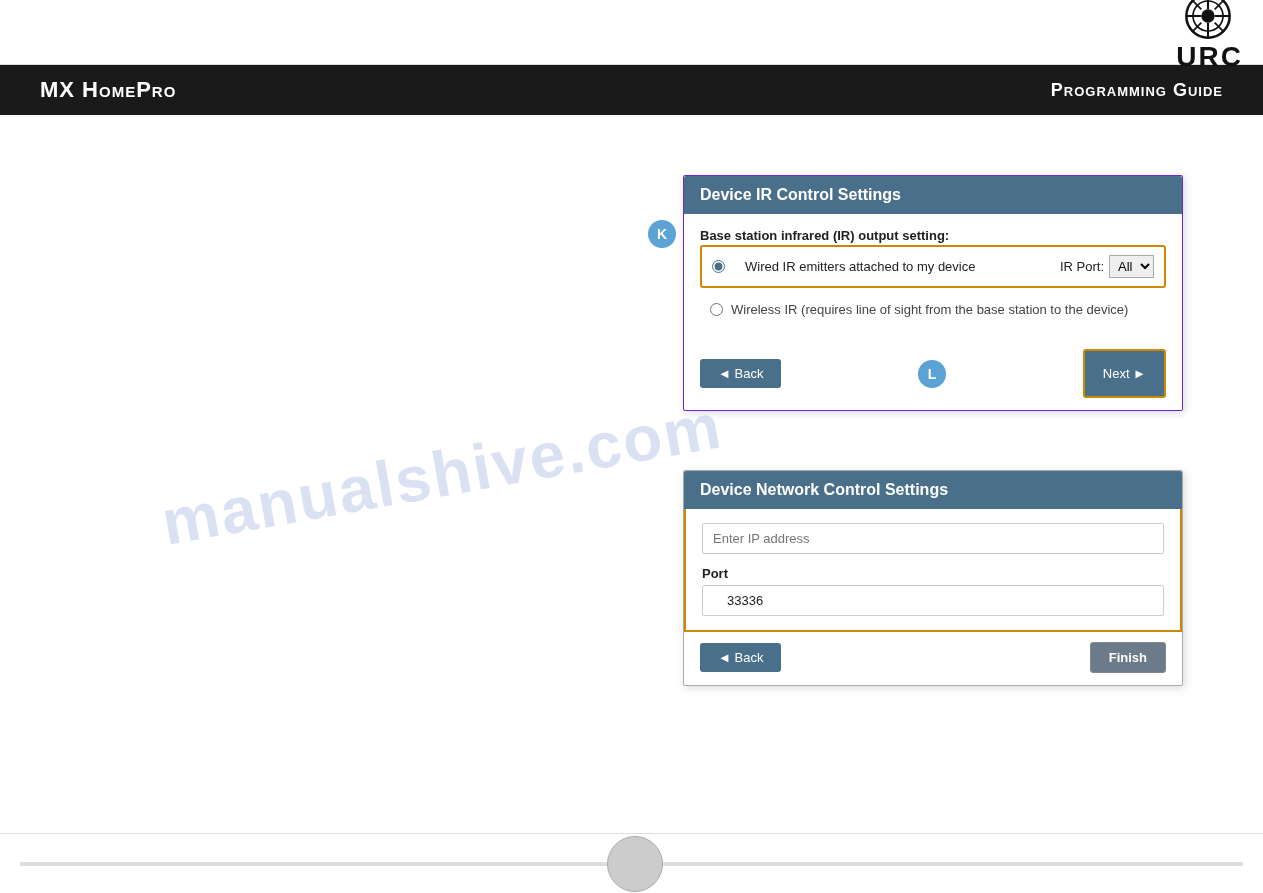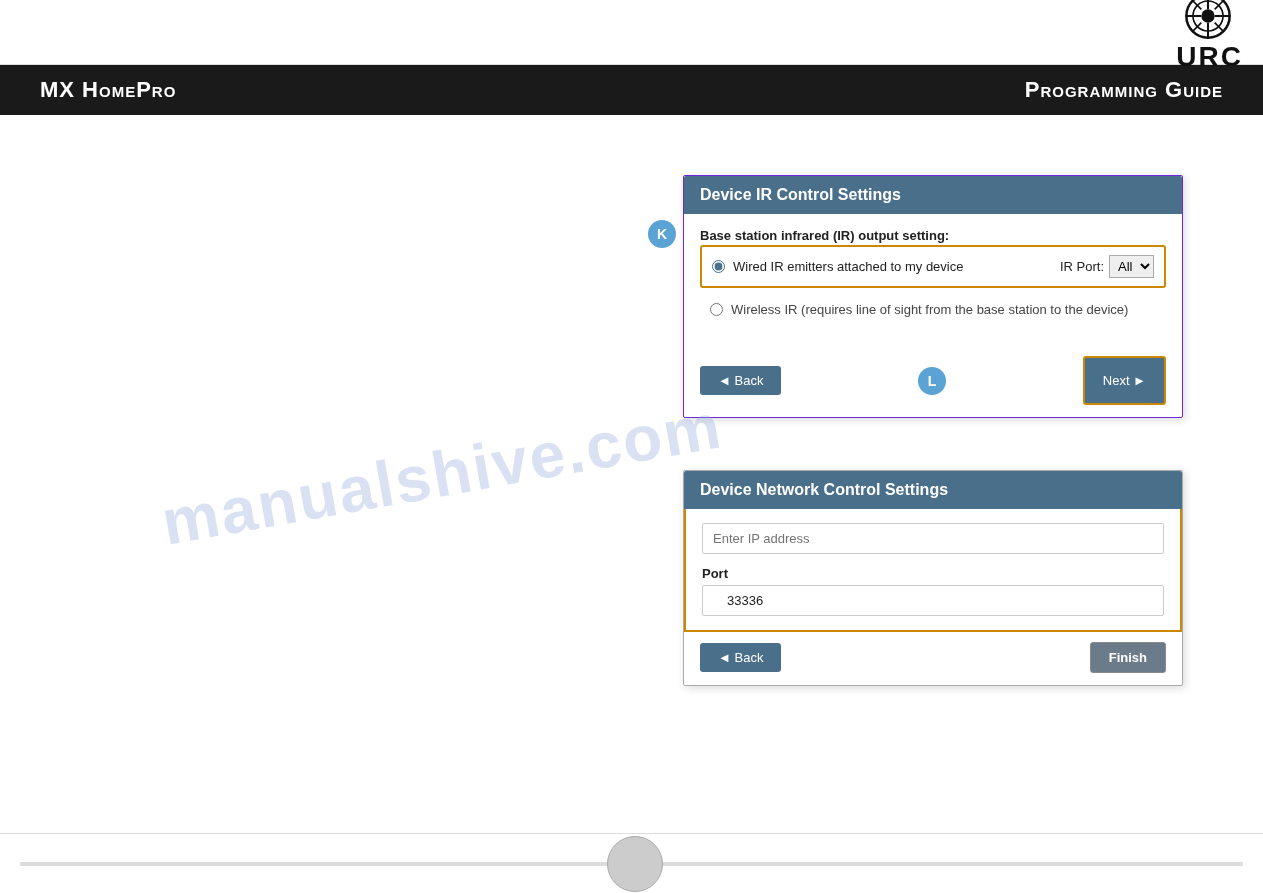--- a/index.html
+++ b/index.html
@@ -49,21 +49,21 @@
     .title-left {
       color: #fff;
       font-size: 22px;
       font-weight: bold;
       font-variant: small-caps;
       letter-spacing: 1px;
       flex: 1;
     }
     .title-right {
       color: #fff;
-      font-size: 22px;
+      font-size: 18px;
       font-weight: bold;
       font-variant: small-caps;
       letter-spacing: 1px;
       flex: 1;
       text-align: right;
     }
 
     
     .content-area {
       position: relative;
@@ -153,41 +153,41 @@
       border: 2px solid #cc8800;
       border-radius: 3px;
       padding: 8px 10px;
       margin-bottom: 6px;
     }
     .ir-option-row label {
       display: flex;
       align-items: center;
       font-size: 13px;
       color: #222;
-      gap: 8px;
+      gap: 20px;
     }
     .ir-option-row input[type="radio"] {
       accent-color: #4a6f8a;
     }
     .ir-port-label {
       margin-left: auto;
       font-size: 13px;
       color: #222;
       display: flex;
       align-items: center;
       gap: 5px;
     }
     .ir-port-select {
       font-size: 13px;
       padding: 2px 4px;
       border: 1px solid #aaa;
     }
     .wireless-row {
       padding: 8px 10px;
-      margin-bottom: 7px;
+      margin-bottom: 0;
     }
     .wireless-row label {
       display: flex;
       align-items: center;
       font-size: 13px;
       color: #444;
       gap: 8px;
     }
 
     .panel-footer {

